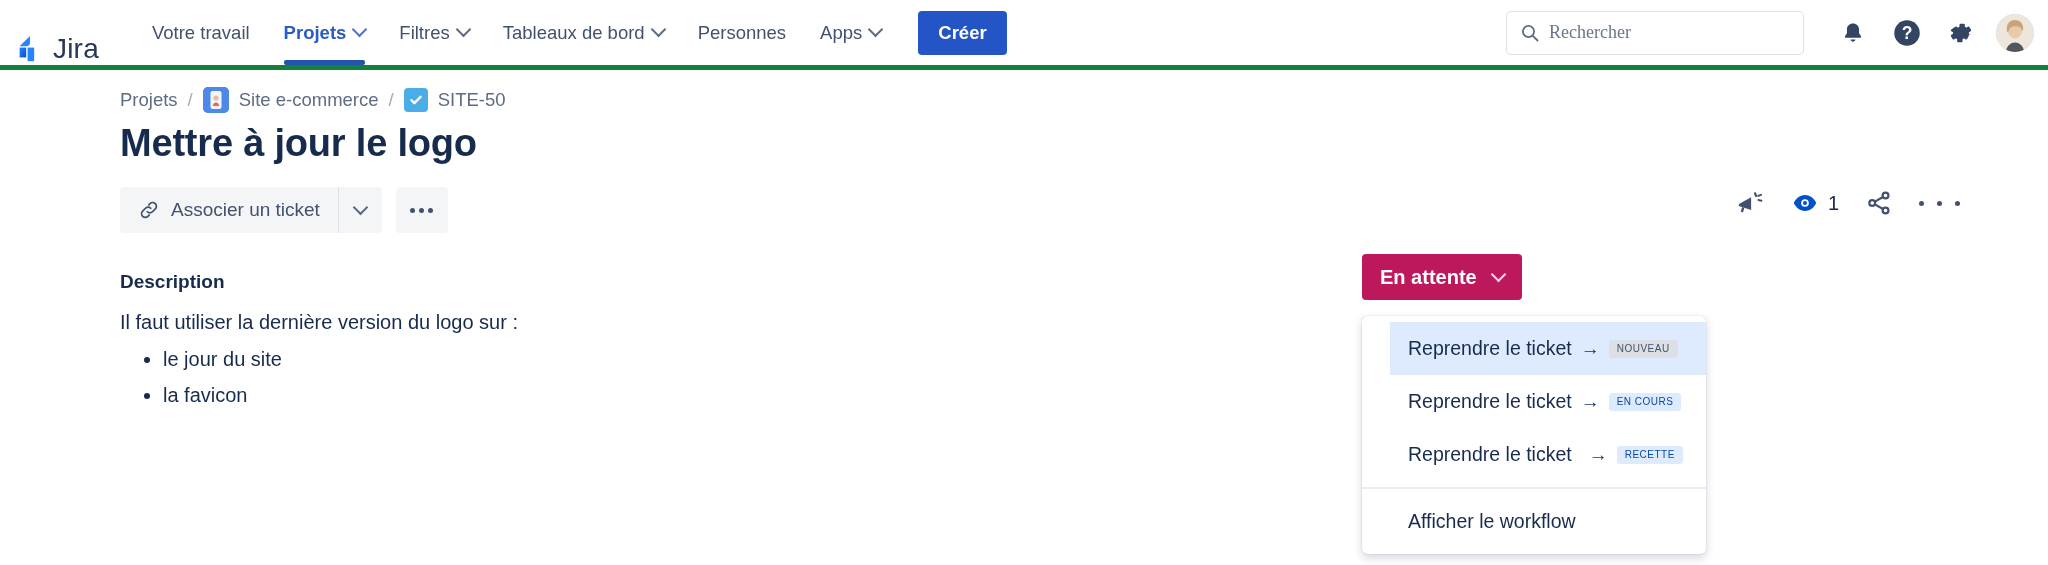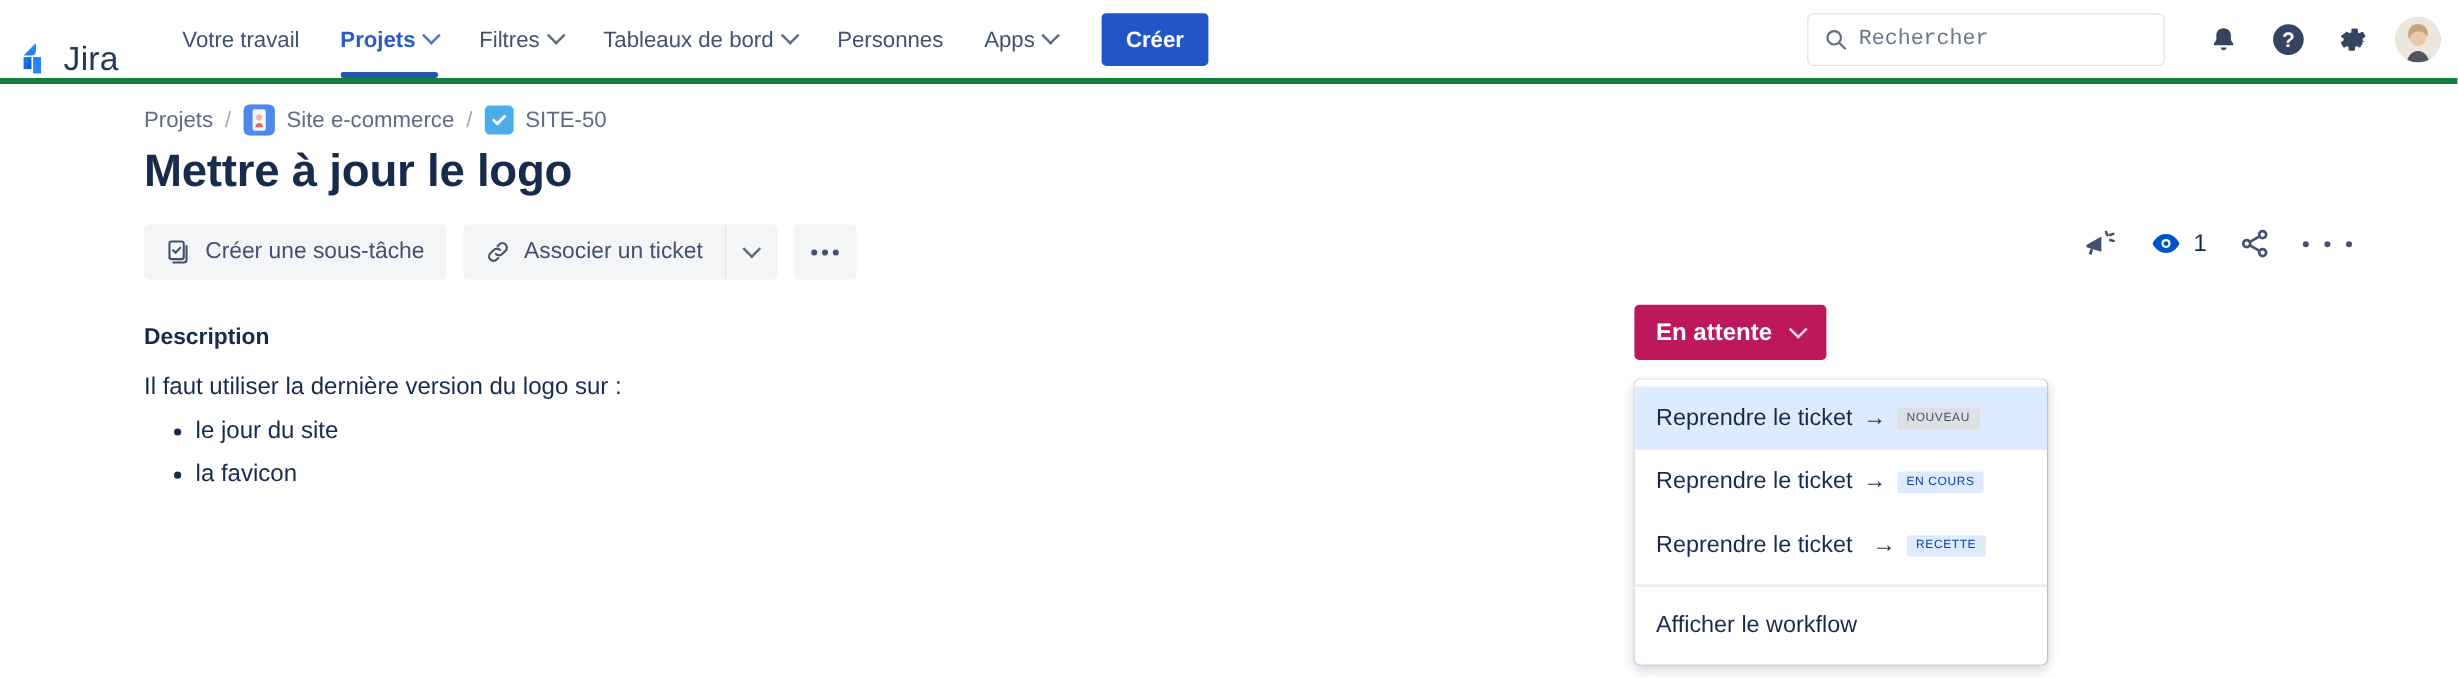--- a/index.html
+++ b/index.html
@@ -75,21 +75,21 @@
     width: 298px; height: 44px;
     border: 1.5px solid #DFE1E6;
     border-radius: 5px;
     background: #fff;
     display: flex; align-items: center;
     padding-left: 42px;
     margin-right: 22px;
   }
   .searchbox input {
     border: none; outline: none;
-    font-size: 18px; font-family: Liberation Mono, monospace;
+    font-size: 18px; font-family: Liberation Serif, serif;
     color: #4c1d95; width: 100%;
     background: transparent;
   }
   .searchbox input::placeholder { color: #6B778C; }
   .search-ic {
     position: absolute; left: 13px; top: 50%;
     transform: translateY(-50%);
     width: 20px; height: 20px;
   }
   .nav-ic {
@@ -205,20 +205,21 @@
     padding: 6px 0 6px 0;
     overflow: hidden;
   }
   .menu-item {
     display: flex; align-items: center;
     height: 53px;
     padding: 12px 18px;
     font-size: 19.5px; color: #172B4D;
     cursor: pointer;
     white-space: nowrap;
+    margin-left: 28px;
   }
   .menu-item.selected { background: #DEEBFF; }
   .arrow-gl { margin: 0 9px 0 9px; font-size: 19px; color: #172B4D; }
   .badge {
     display: inline-block;
     padding: 3px 8px 4px;
     border-radius: 3px;
     font-size: 10px; font-weight: 400;
     letter-spacing: .5px;
   }
@@ -336,28 +337,20 @@
         <path d="M3.4 8.2l3 3 6.2-6.4" fill="none" stroke="#fff" stroke-width="2.4" stroke-linecap="round" stroke-linejoin="round"></path>
       </svg>
     </span>
     <a>SITE-50</a>
   </div>
 
   <h1 class="title">Mettre à jour le logo</h1>
 
   <div class="actions">
 
-    <button class="abtn">
-      <svg width="22" height="22" viewBox="0 0 24 24">
-        <rect x="3.5" y="2.5" width="13" height="16" rx="2" fill="none" stroke="#42526E" stroke-width="1.9"></rect>
-        <path d="M6.8 10.4l2.3 2.3 4.2-4.6" fill="none" stroke="#42526E" stroke-width="1.9" stroke-linecap="round" stroke-linejoin="round"></path>
-        <path d="M19 6.5v12.5a2.5 2.5 0 01-2.5 2.5H7" fill="none" stroke="#42526E" stroke-width="1.9" stroke-linecap="round"></path>
-      </svg>
-      <span>Créer une sous-tâche</span>
-    </button>
 
     <div class="abtn-split">
       <button class="abtn">
         <svg width="22" height="22" viewBox="0 0 24 24">
           <path d="M10.1 13.9a4 4 0 005.7 0l3.1-3.1a4 4 0 10-5.7-5.7l-1.4 1.4" fill="none" stroke="#42526E" stroke-width="1.9" stroke-linecap="round"></path>
           <path d="M13.9 10.1a4 4 0 00-5.7 0l-3.1 3.1a4 4 0 105.7 5.7l1.4-1.4" fill="none" stroke="#42526E" stroke-width="1.9" stroke-linecap="round"></path>
         </svg>
         <span>Associer un ticket</span>
       </button>
       <button class="split-arrow">

